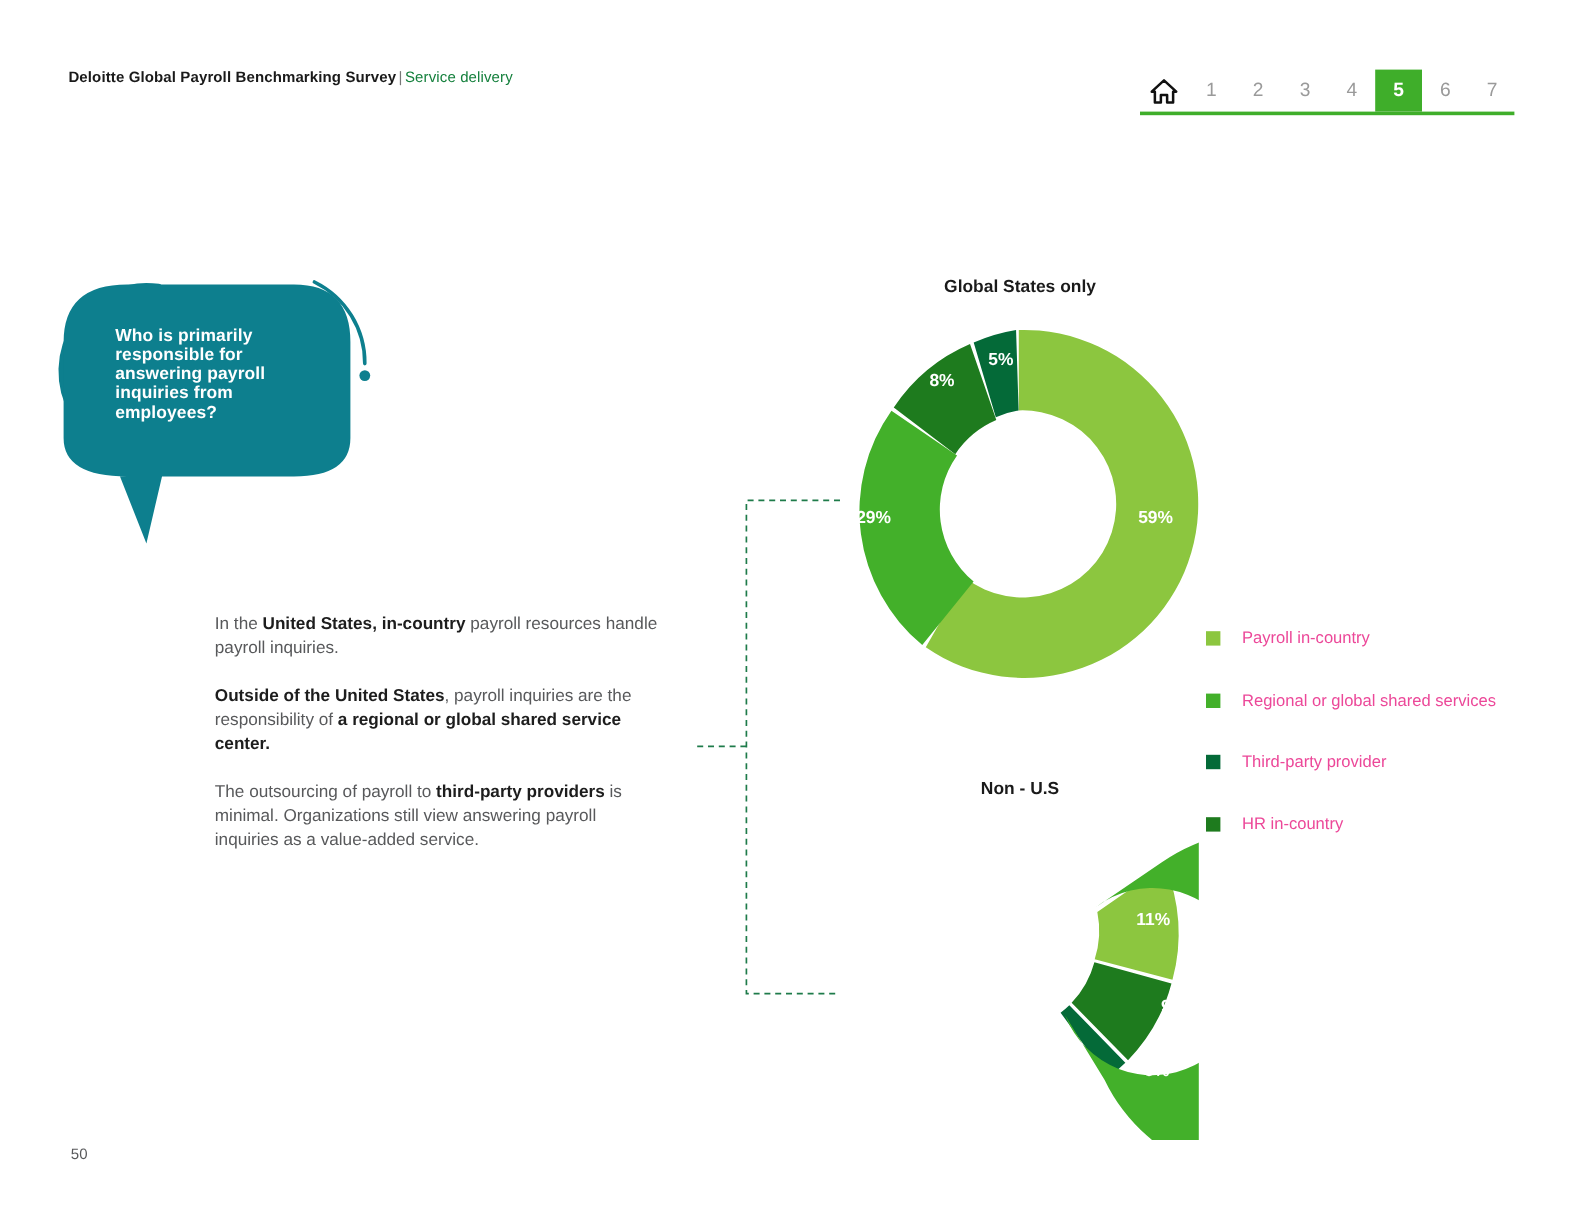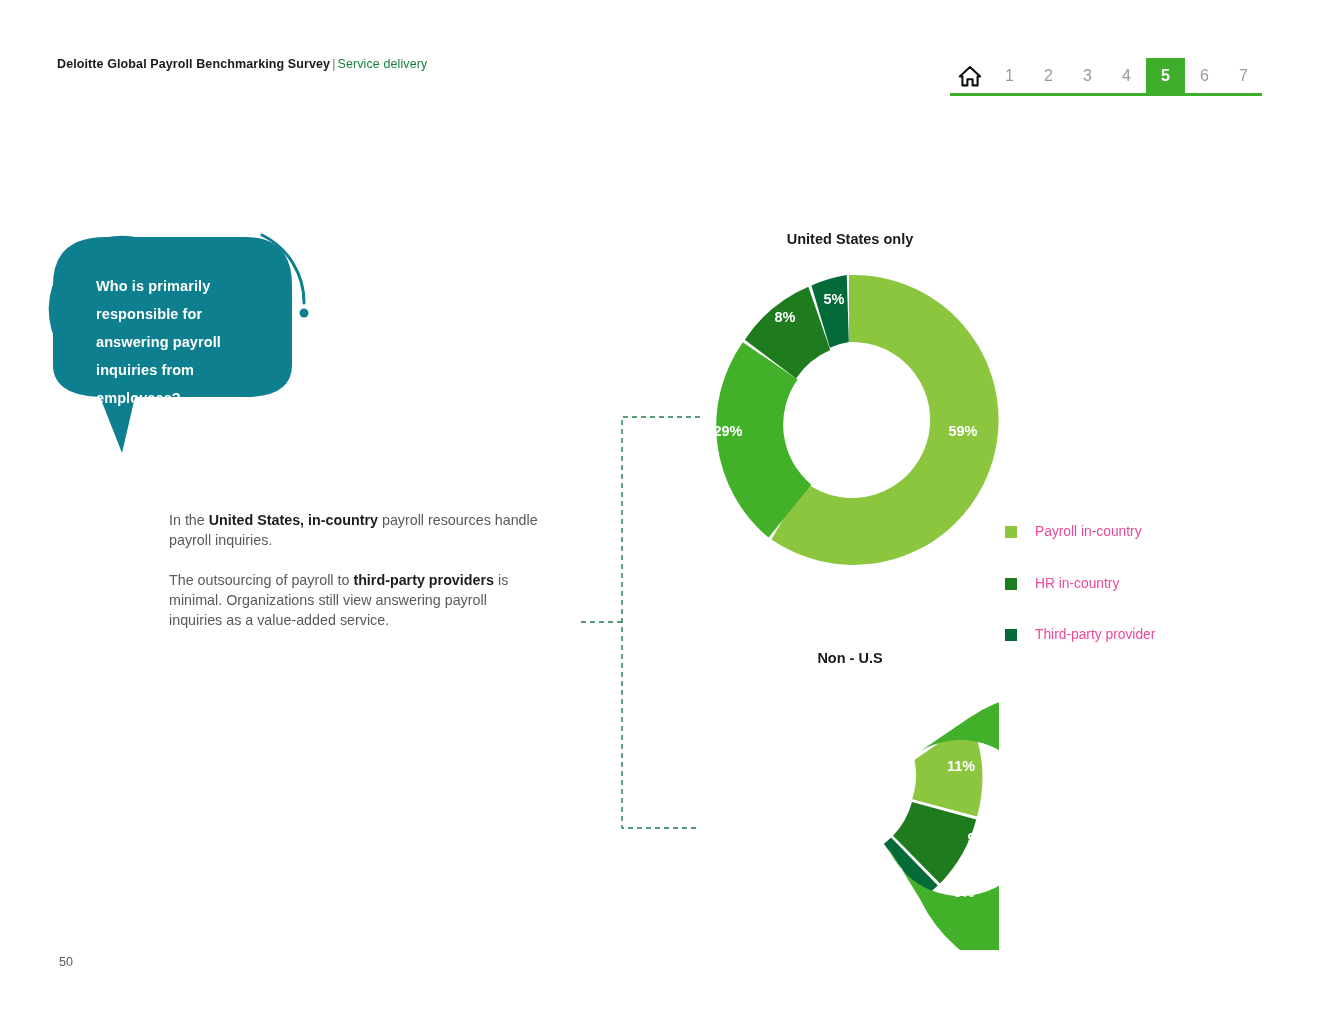--- a/index.html
+++ b/index.html
@@ -65,28 +65,28 @@
   
   .bubble-wrap { position: absolute; left: 40px; top: 225px; width: 290px; height: 250px; }
   .bubble-svg { position: absolute; left: 0; top: 0; }
   .bubble-text {
     position: absolute;
     left: 56px; top: 47px;
     width: 150px;
     color: #ffffff;
     font-size: 14.5px;
     font-weight: bold;
-    line-height: 28px;
+    line-height: 16px;
     letter-spacing: 0.1px;
   }
 
   
   .body-copy {
     position: absolute;
-    left: 169px; top: 510px;
+    left: 179px; top: 510px;
     width: 372px;
     font-size: 14.3px;
     line-height: 20px;
     color: #58595b;
   }
   .body-copy p { margin-bottom: 20px; }
   .body-copy p:last-child { margin-bottom: 16px; }
   .body-copy b { color: #1d1d1d; font-weight: bold; }
 
   
@@ -176,28 +176,29 @@
       <path d="M222 10 A 75 75 0 0 1 264 78" fill="none" stroke="#0d7f8e" stroke-width="3" stroke-linecap="round"></path>
       <circle cx="264" cy="88" r="4.5" fill="#0d7f8e"></circle>
 
       <path d="M13 60 Q13 12 66 12 L205 12 Q252 12 252 60 L252 140 Q252 172 205 172 L95 172 L82 228 L60 172 L66 172 Q13 172 13 140 Z" fill="#0d7f8e"></path>
     </svg>
     <div class="bubble-text">Who is primarily responsible for answering payroll inquiries from employees?</div>
   </div>
 
   <div class="body-copy">
     <p><span>In the </span><b>United States, in-country</b><span> payroll resources handle payroll inquiries.</span></p>
+    <p><b>Outside of the United States</b><span>, payroll inquiries are the responsibility of </span><b>a regional or global shared service center.</b></p>
     <p><span>The outsourcing of payroll to </span><b>third-party providers</b><span> is minimal. Organizations still view answering payroll inquiries as a value-added service.</span></p>
   </div>
 
   <svg class="connector" width="140" height="425" viewBox="0 0 140 425">
     <path d="M125 7 L47 7 L47 418 L125 418 M47 212 L5 212" fill="none" stroke="#1e7b4a" stroke-width="1.4" stroke-dasharray="5 4"></path>
   </svg>
 
-  <div class="chart-title" id="title-us">United States only</div>
+  <div class="chart-title" id="title-us">Global States only</div>
   <svg class="donut" id="donut-us" width="300" height="300" viewBox="0 0 300 300">
 
     <path fill="#8cc63f" d="M 150 5 A 145 145 0 1 1 72.48 269.46 L 105.49 211.68 A 78 78 0 1 0 150 72 Z"></path>
 
     <path fill="#43b02a" d="M 69.56 267.58 A 145 145 0 0 1 43.87 72.24 L 98.53 109.55 A 78 78 0 0 0 112.35 214.64 Z"></path>
 
     <path fill="#1e7b1e" d="M 45.79 69.64 A 145 145 0 0 1 109.34 16.72 L 131.26 80.09 A 78 78 0 0 0 97.05 108.55 Z"></path>
 
     <path fill="#046a38" d="M 112.41 15.46 A 145 145 0 0 1 147.72 5.02 L 149.85 72.01 A 78 78 0 0 0 130.84 77.63 Z"></path>
     <text class="slice-label" x="264" y="166" text-anchor="middle">59%</text>
@@ -221,24 +222,28 @@
     <text class="slice-label" x="265" y="247" text-anchor="middle">5%</text>
     <text class="slice-label" x="46" y="225" text-anchor="middle">75%</text>
   </svg>
 
   <div class="legend">
     <div class="legend-item">
       <span class="legend-swatch" style="background:#8cc63f"></span>
       <span class="legend-label">Payroll in-country</span>
     </div>
     <div class="legend-item">
+      <span class="legend-swatch" style="background:#43b02a"></span>
+      <span class="legend-label">Regional or global shared services</span>
+    </div>
+    <div class="legend-item">
+      <span class="legend-swatch" style="background:#046a38"></span>
+      <span class="legend-label">Third-party provider</span>
+    </div>
+    <div class="legend-item">
       <span class="legend-swatch" style="background:#1e7b1e"></span>
       <span class="legend-label">HR in-country</span>
     </div>
-    <div class="legend-item">
-      <span class="legend-swatch" style="background:#046a38"></span>
-      <span class="legend-label">Third-party provider</span>
-    </div>
   </div>
 
   <div class="page-number">50</div>
 
 </div>
 
 </body></html>

